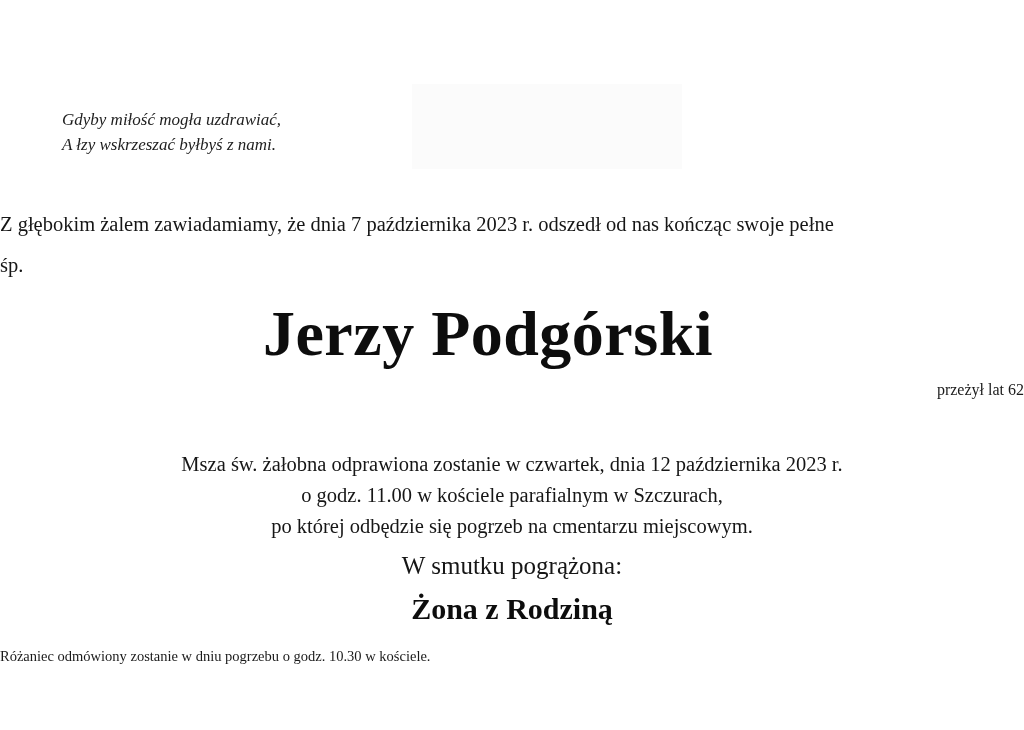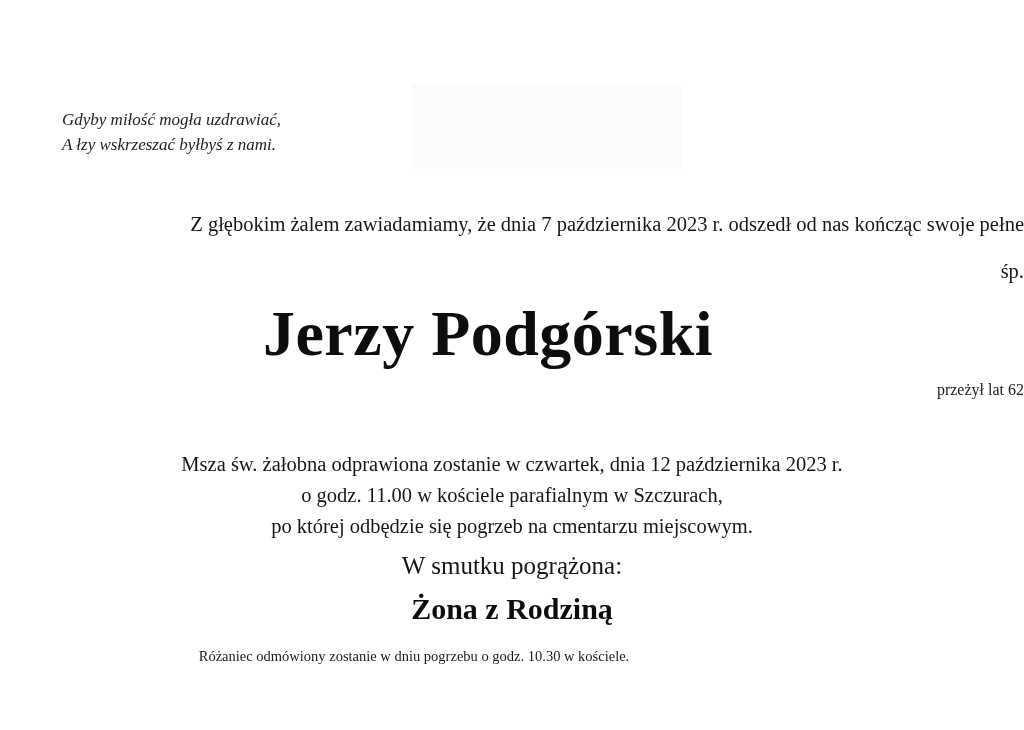--- a/index.html
+++ b/index.html
@@ -45,27 +45,27 @@
   .epitaph div {
     white-space: nowrap;
     font-family: Liberation Serif, serif;
   }
 
   .announcement {
     position: absolute;
     left: 0;
     top: 209px;
     width: 1024px;
-    text-align: right;
+    text-align: left;
     font-size: 20.5px;
     line-height: 1.5;
     color: #161616;
   }
   .announcement .line-spp {
-    margin-top: 16px;
+    margin-top: 10px;
   }
 
   .name {
     position: absolute;
     left: 0;
     top: 300px;
     width: 976px;
     text-align: center;
     font-size: 64px;
     font-weight: bold;
@@ -115,21 +115,20 @@
     font-size: 30px;
     font-weight: bold;
     color: #0d0d0d;
   }
 
   .rosary {
     position: absolute;
     left: 0;
     top: 648px;
     width: 828px;
-    text-align: center;
     font-size: 14.5px;
     color: #1a1a1a;
   }
 </style>
 </head>
 <body>
 
 <div class="page">
 
   <div class="scan-tint"></div>

